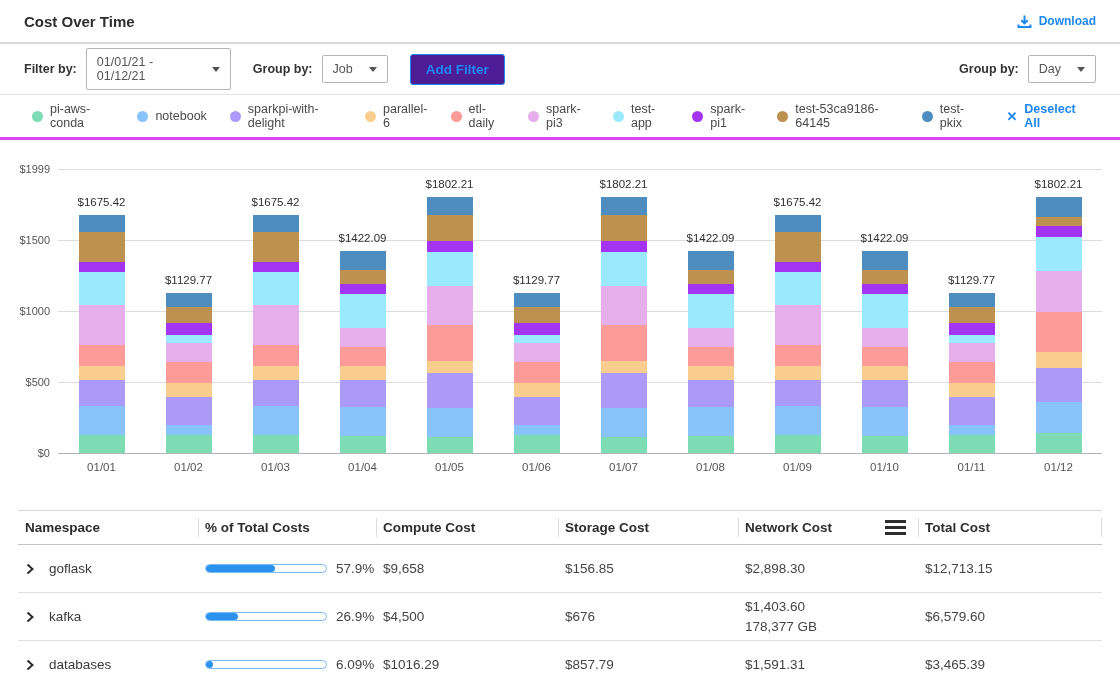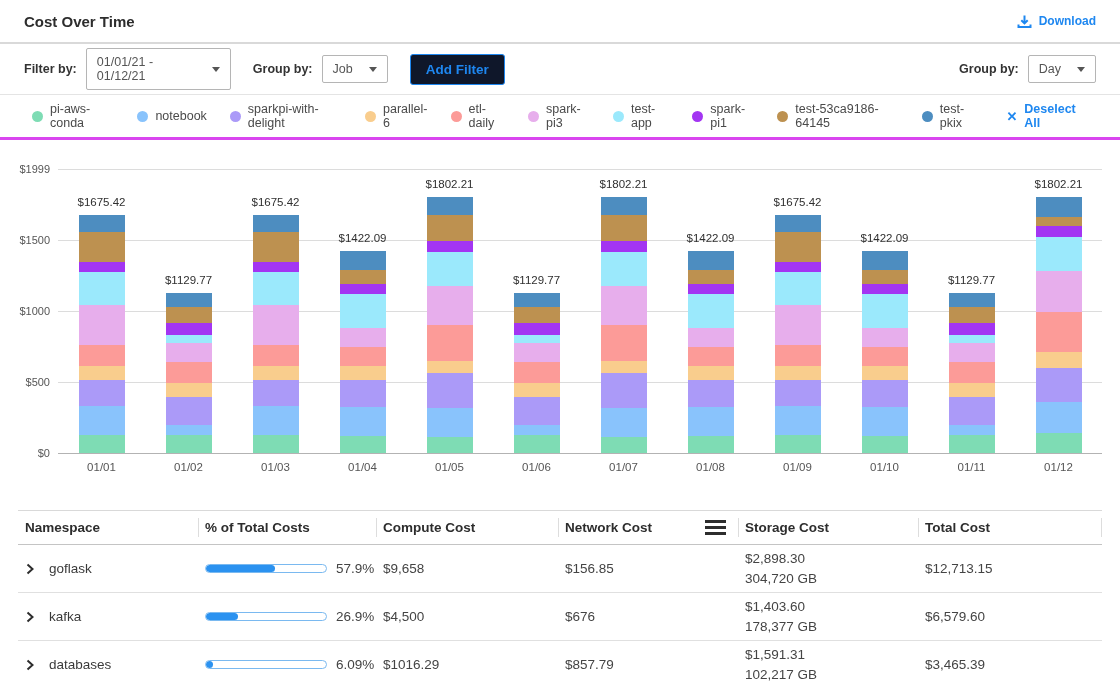--- a/index.html
+++ b/index.html
@@ -16,21 +16,21 @@
   
   .filterrow { height: 51px; display: flex; align-items: center; padding: 0 24px;
     border-bottom: 1px solid #e4e4e4; }
   .flabel { font-size: 12.5px; font-weight: bold; color: #333; margin-right: 9px; }
   .select { display: flex; align-items: center; border: 1px solid #b5b5b5; border-radius: 2px;
     background: #fff; padding: 6px 10px; font-size: 12.5px; color: #555; cursor: pointer; }
   .select .txt { margin-right: 16px; }
   .caret { width: 0; height: 0; border-left: 4px solid transparent; border-right: 4px solid transparent;
     border-top: 5px solid #555; }
   .gap-lg { width: 22px; }
-  .add-filter { border: 1px solid #1e87f0; color: #1e87f0; background: #0f172a; border-radius: 3px;
+  .add-filter { border: 1px solid #1e87f0; color: #1e87f0; background: #4c1d95; border-radius: 3px;
     font-size: 13.5px; font-weight: bold; padding: 7px 15px; cursor: pointer;
     font-family: "Liberation Sans", sans-serif; }
   .spacer { flex: 1; }
 
   
   .legendrow { height: 45px; display: flex; align-items: center; padding: 0 32px;
     border-bottom: 3px solid #d946ef; font-size: 12.5px; color: #4a4a4a; }
   .leg-item { display: flex; align-items: center; gap: 7px; margin-right: 23px; cursor: pointer; }
   .dot { width: 11px; height: 11px; border-radius: 50%; flex: none; }
   .deselect { display: flex; align-items: center; gap: 7px; color: #1e87f0; font-weight: bold;
@@ -365,50 +365,49 @@
       <div class="xlabel">01/11</div>
       <div class="xlabel">01/12</div>
     </div>
 </div>
 
 <div class="table">
   <div class="thead">
     <div class="th">Namespace</div>
     <div class="th">% of Total Costs</div>
     <div class="th">Compute Cost</div>
+    <div class="th">Storage Cost</div>
     <div class="th">
       <span>Network Cost</span>
       <span class="burger">
           <i></i>
           <i></i>
           <i></i>
         </span>
     </div>
-    <div class="th">Storage Cost</div>
     <div class="th">Total Cost</div>
   </div>
   <div id="table-body">
       <div class="trow">
         <div class="td ns-cell">
           <svg width="12" height="12" viewBox="0 0 12 12">
             <path d="M3.5 1.5 L8.5 6 L3.5 10.5" stroke="#2d2d2d" stroke-width="2" fill="none"></path>
           </svg>
           <span>goflask</span>
         </div>
         <div class="td pct-cell">
           <span class="track">
             <span class="fill" style="width:57.9%"></span>
           </span>
           <span>57.9%</span>
         </div>
         <div class="td">$9,658</div>
         <div class="td">$156.85</div>
         <div class="td net-cell">
           <div>$2,898.30</div>
-          <div>304,720 GB</div>
         </div>
         <div class="td">$12,713.15</div>
       </div>
       <div class="trow">
         <div class="td ns-cell">
           <svg width="12" height="12" viewBox="0 0 12 12">
             <path d="M3.5 1.5 L8.5 6 L3.5 10.5" stroke="#2d2d2d" stroke-width="2" fill="none"></path>
           </svg>
           <span>kafka</span>
         </div>
@@ -436,18 +435,17 @@
         <div class="td pct-cell">
           <span class="track">
             <span class="fill" style="width:6.09%"></span>
           </span>
           <span>6.09%</span>
         </div>
         <div class="td">$1016.29</div>
         <div class="td">$857.79</div>
         <div class="td net-cell">
           <div>$1,591.31</div>
-          <div>102,217 GB</div>
         </div>
         <div class="td">$3,465.39</div>
       </div>
     </div>
 </div>
 
 </body></html>

